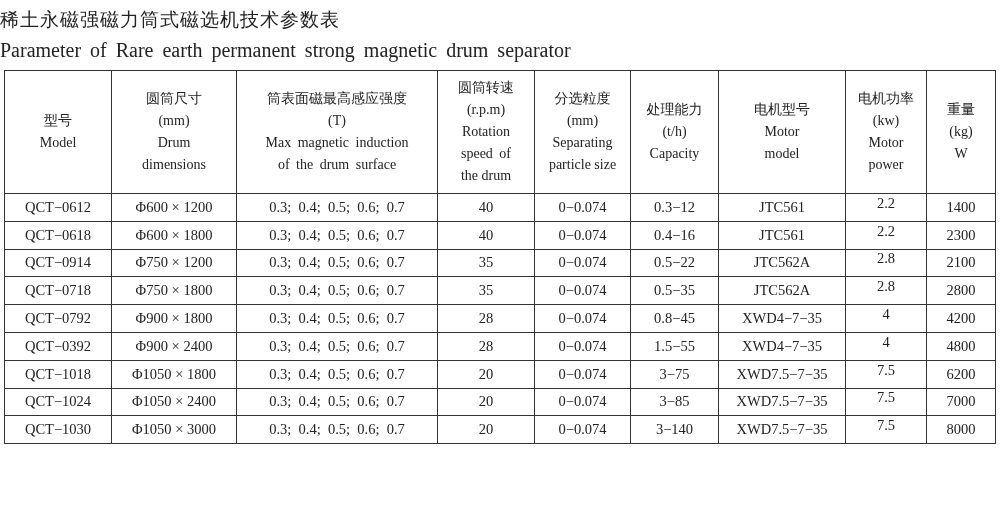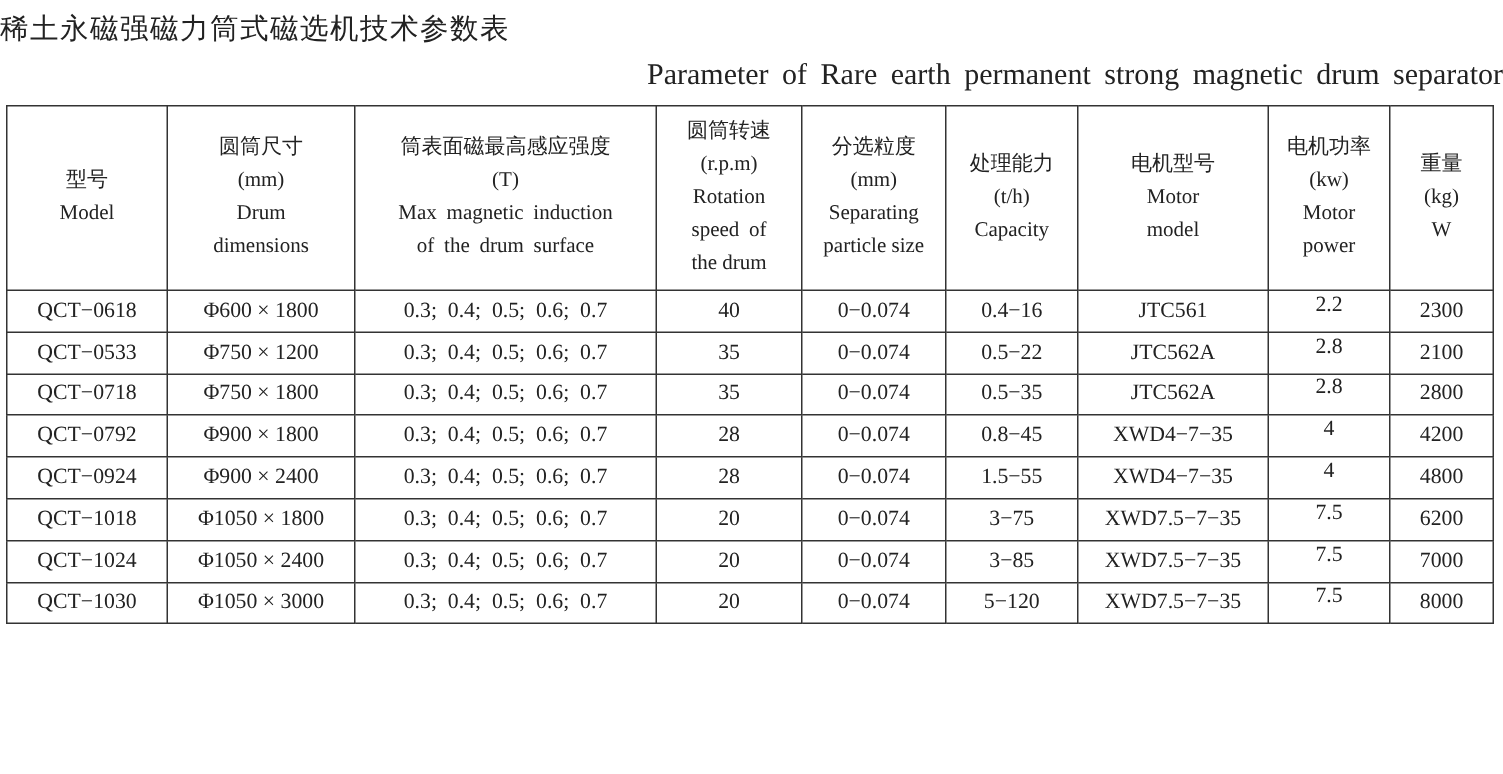--- a/index.html
+++ b/index.html
@@ -1,20 +1,20 @@
 <!DOCTYPE html>
 <html><head>
 <meta charset="utf-8">
 <style>
   html, body { margin:0; padding:0; background:#fff; }
   body { width:1002px; height:516px; position:relative; overflow:hidden;
          font-family:"DejaVu Serif","Liberation Serif",serif; color:#222; }
   .title-cn { position:absolute; top:6px; left:0; width:982px; text-align:left;
               font-size:19px; line-height:26px; letter-spacing:1px; color:#222; }
-  .title-en { position:absolute; top:37px; left:0; width:1002px; text-align:right;
+  .title-en { position:absolute; top:37px; left:0; width:1002px; text-align:left;
               font-family:"Liberation Serif",serif; font-size:20px; line-height:26px;
               word-spacing:4px; color:#222; }
   table.spec { position:absolute; top:70px; left:4px; width:991px;
                border-collapse:collapse; table-layout:fixed;
                font-family:"Liberation Serif",serif; }
   table.spec th, table.spec td { border:1.5px solid #333; text-align:center;
                vertical-align:middle; padding:0; color:#222; }
   table.spec th { height:122px; font-weight:normal; font-size:14px; line-height:22px; }
   table.spec td { height:26.8px; font-size:14.5px; }
   .hline { display:block; white-space:nowrap; }
@@ -88,32 +88,43 @@
       </th>
       <th>
         <span class="hline">重量</span>
         <span class="hline">(kg)</span>
         <span class="hline">W</span>
       </th>
     </tr>
   </thead>
   <tbody id="tbody">
       <tr>
+        <td>QCT−0612</td>
+        <td>Φ600 × 1200</td>
+        <td style="white-space: pre;">0.3;  0.4;  0.5;  0.6;  0.7</td>
+        <td>40</td>
+        <td>0−0.074</td>
+        <td>0.3−12</td>
+        <td>JTC561</td>
+        <td><span class="pow">2.2</span></td>
+        <td>1400</td>
+      </tr>
+      <tr>
         <td>QCT−0618</td>
         <td>Φ600 × 1800</td>
         <td style="white-space: pre;">0.3;  0.4;  0.5;  0.6;  0.7</td>
         <td>40</td>
         <td>0−0.074</td>
         <td>0.4−16</td>
         <td>JTC561</td>
         <td><span class="pow">2.2</span></td>
         <td>2300</td>
       </tr>
       <tr>
-        <td>QCT−0533</td>
+        <td>QCT−0914</td>
         <td>Φ750 × 1200</td>
         <td style="white-space: pre;">0.3;  0.4;  0.5;  0.6;  0.7</td>
         <td>35</td>
         <td>0−0.074</td>
         <td>0.5−22</td>
         <td>JTC562A</td>
         <td><span class="pow">2.8</span></td>
         <td>2100</td>
       </tr>
       <tr>
@@ -132,21 +143,21 @@
         <td>Φ900 × 1800</td>
         <td style="white-space: pre;">0.3;  0.4;  0.5;  0.6;  0.7</td>
         <td>28</td>
         <td>0−0.074</td>
         <td>0.8−45</td>
         <td>XWD4−7−35</td>
         <td><span class="pow">4</span></td>
         <td>4200</td>
       </tr>
       <tr>
-        <td>QCT−0924</td>
+        <td>QCT−0392</td>
         <td>Φ900 × 2400</td>
         <td style="white-space: pre;">0.3;  0.4;  0.5;  0.6;  0.7</td>
         <td>28</td>
         <td>0−0.074</td>
         <td>1.5−55</td>
         <td>XWD4−7−35</td>
         <td><span class="pow">4</span></td>
         <td>4800</td>
       </tr>
       <tr>
@@ -170,19 +181,19 @@
         <td>XWD7.5−7−35</td>
         <td><span class="pow">7.5</span></td>
         <td>7000</td>
       </tr>
       <tr>
         <td>QCT−1030</td>
         <td>Φ1050 × 3000</td>
         <td style="white-space: pre;">0.3;  0.4;  0.5;  0.6;  0.7</td>
         <td>20</td>
         <td>0−0.074</td>
-        <td>5−120</td>
+        <td>3−140</td>
         <td>XWD7.5−7−35</td>
         <td><span class="pow">7.5</span></td>
         <td>8000</td>
       </tr>
     </tbody>
 </table>
 
 </body></html>

